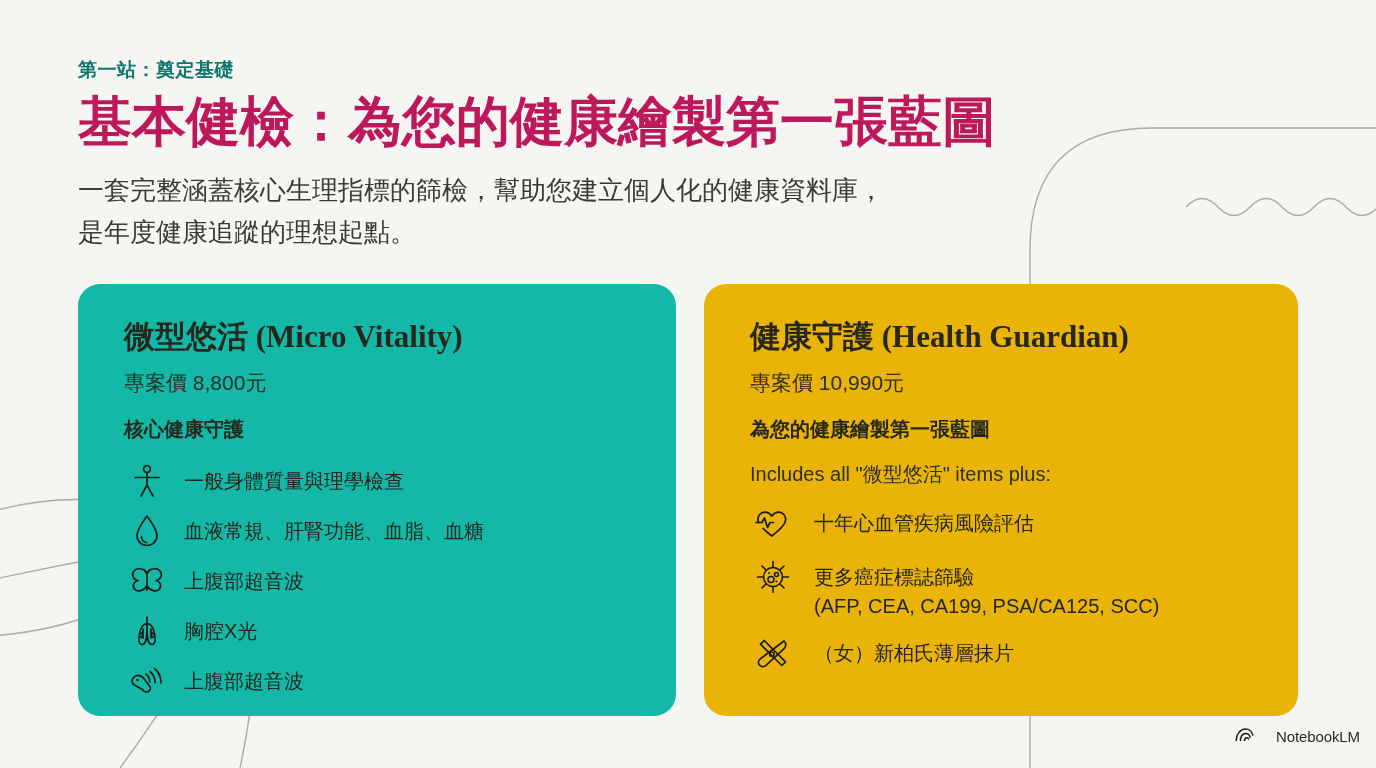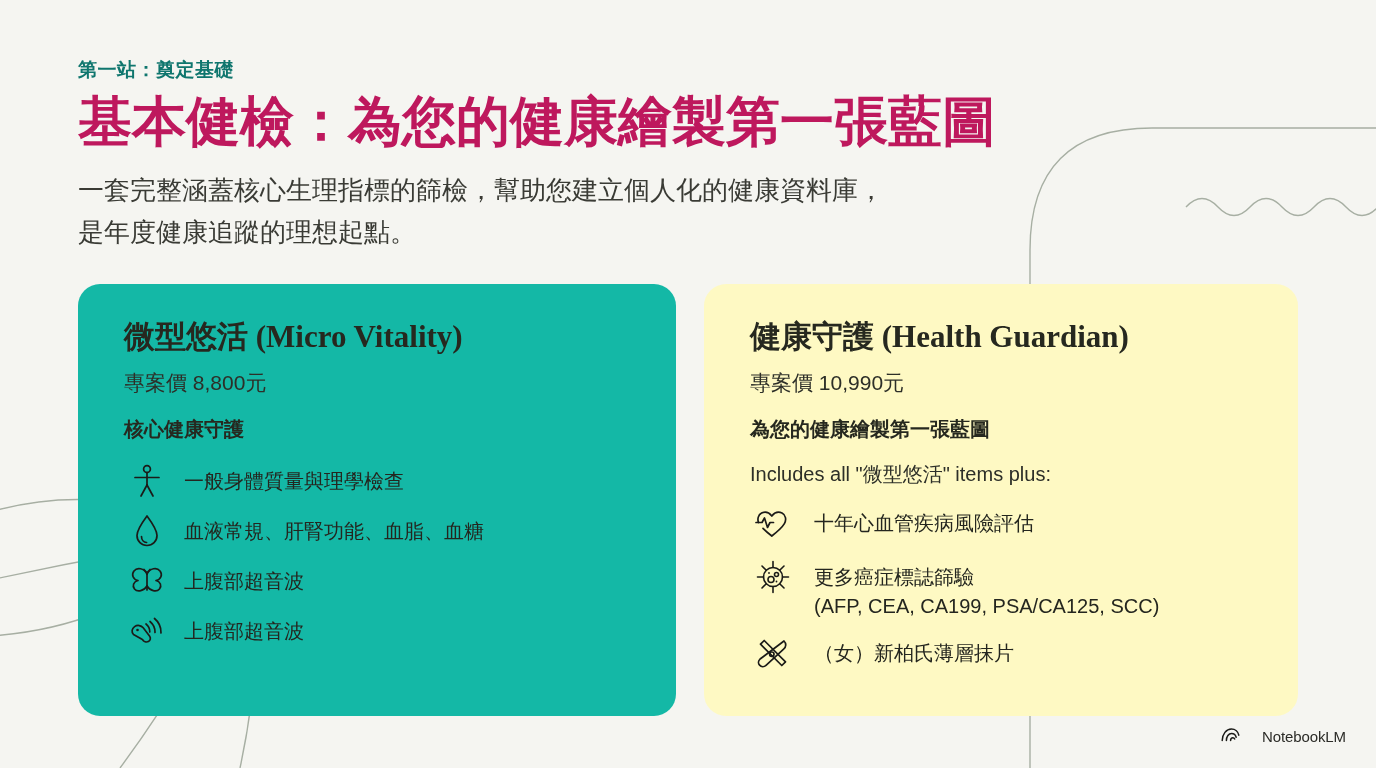--- a/index.html
+++ b/index.html
@@ -82,21 +82,21 @@
     box-sizing: border-box;
     padding: 34px 30px 28px 46px;
     position: relative;
   }
   .card-left {
     width: 598px;
     background: #14b8a6;
   }
   .card-right {
     width: 594px;
-    background: #fef9c3;
+    background: #eab308;
   }
   .card-title {
     font-family: "Liberation Serif", "DejaVu Serif", serif;
     font-size: 31px;
     font-weight: bold;
     color: #26281f;
     margin: 0 0 14px 0;
     line-height: 1.2;
     white-space: nowrap;
   }
@@ -147,21 +147,21 @@
     font-size: 20px;
     line-height: 1.42;
     color: #24261f;
     padding-top: 7px;
   }
   .feature-text .ft-line { display: block; }
 
   
   .brand {
     position: absolute;
-    right: 30px;
+    right: 16px;
     bottom: 22px;
     display: flex;
     align-items: center;
     gap: 22px;
     z-index: 3;
   }
   .brand-name {
     font-size: 15px;
     color: #2b2b27;
     letter-spacing: -0.1px;
@@ -235,20 +235,32 @@
               <path d="M17 7 L17 24"></path>
               <path d="M17 8 C14 2 7 1 4 5 C1.2 8.7 3 13.5 8 14.5 C3.5 15.5 2 20 4.5 23 C7.5 26.5 14 25 17 20"></path>
               <path d="M17 8 C20 2 27 1 30 5 C32.8 8.7 31 13.5 26 14.5 C30.5 15.5 32 20 29.5 23 C26.5 26.5 20 25 17 20"></path>
               <path d="M17 7 L14 3.5"></path>
               <path d="M17 7 L20 3.5"></path>
             </svg>
           </span>
           <span class="feature-text">上腹部超音波</span>
         </li>
 
+        <li class="feature-item">
+          <span class="feature-icon">
+            <svg width="32" height="34" viewBox="0 0 32 34" fill="none" stroke="#1b1b18" stroke-width="1.7" stroke-linecap="round" stroke-linejoin="round">
+              <path d="M16 3 L16 17"></path>
+              <path d="M16 10 C16 10 13.5 9.5 11.5 12 C9 15 8.5 19 8 23 C7.5 27.5 8.6 30.5 11 30.5 C13.2 30.5 14.6 28.2 15.2 25 C15.7 22.2 16 19 16 17"></path>
+              <path d="M16 10 C16 10 18.5 9.5 20.5 12 C23 15 23.5 19 24 23 C24.5 27.5 23.4 30.5 21 30.5 C18.8 30.5 17.4 28.2 16.8 25 C16.3 22.2 16 19 16 17"></path>
+              <path d="M12 15 L12 24 M12 18 L9.5 20 M12 21 L9.8 23.4"></path>
+              <path d="M20 15 L20 24 M20 18 L22.5 20 M20 21 L22.2 23.4"></path>
+            </svg>
+          </span>
+          <span class="feature-text">胸腔X光</span>
+        </li>
 
         <li class="feature-item">
           <span class="feature-icon">
             <svg width="36" height="32" viewBox="0 0 36 32" fill="none" stroke="#1b1b18" stroke-width="1.7" stroke-linecap="round" stroke-linejoin="round">
               <path d="M4.5 19.5 C2.2 17 2.8 13.5 5.6 11.6 C8.4 9.7 12.2 10.3 14.2 12.8 L20.5 21 C22 23 21.5 25.6 19.4 26.6 C17.3 27.6 14.6 26.6 13.4 24.5 Z"></path>
               <circle cx="8.5" cy="15" r="1.3" fill="#1b1b18" stroke="none"></circle>
               <path d="M21 6.5 C24.5 9.5 26.2 13.5 26 17.5"></path>
               <path d="M25.5 3.5 C30 7.2 32.2 12.5 32 18"></path>
               <path d="M17 9 C19.6 11.2 20.9 14.2 20.8 17"></path>
             </svg>

